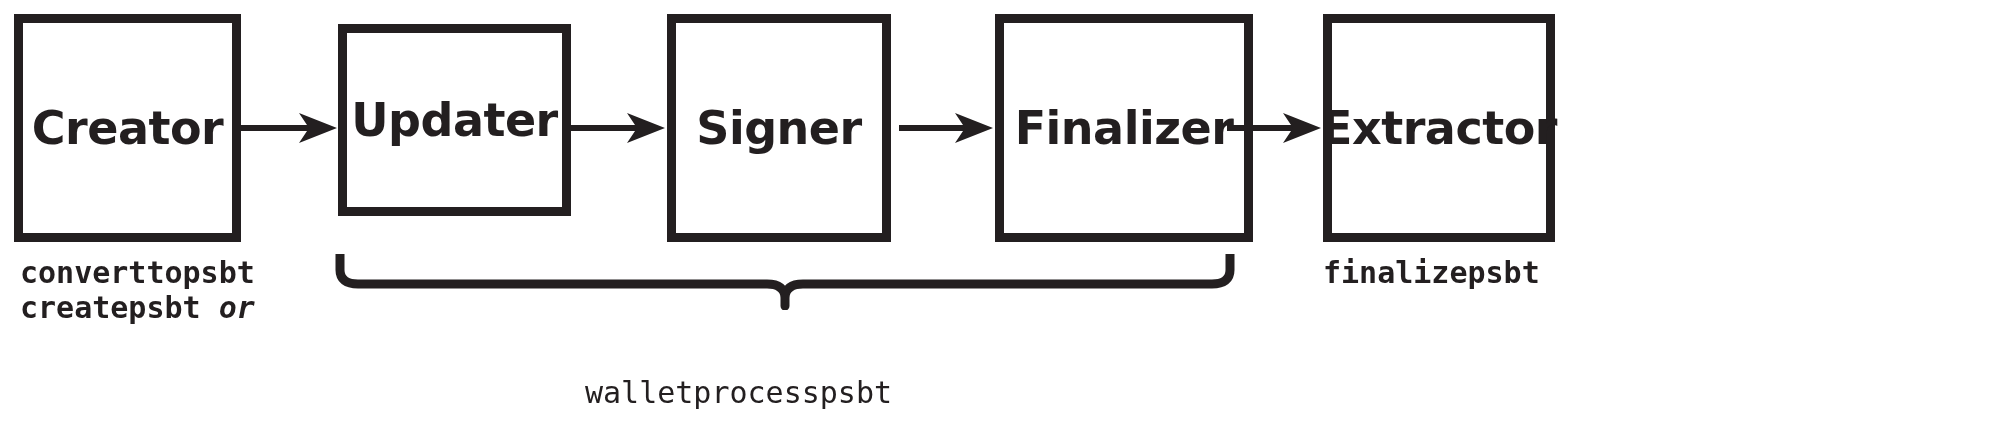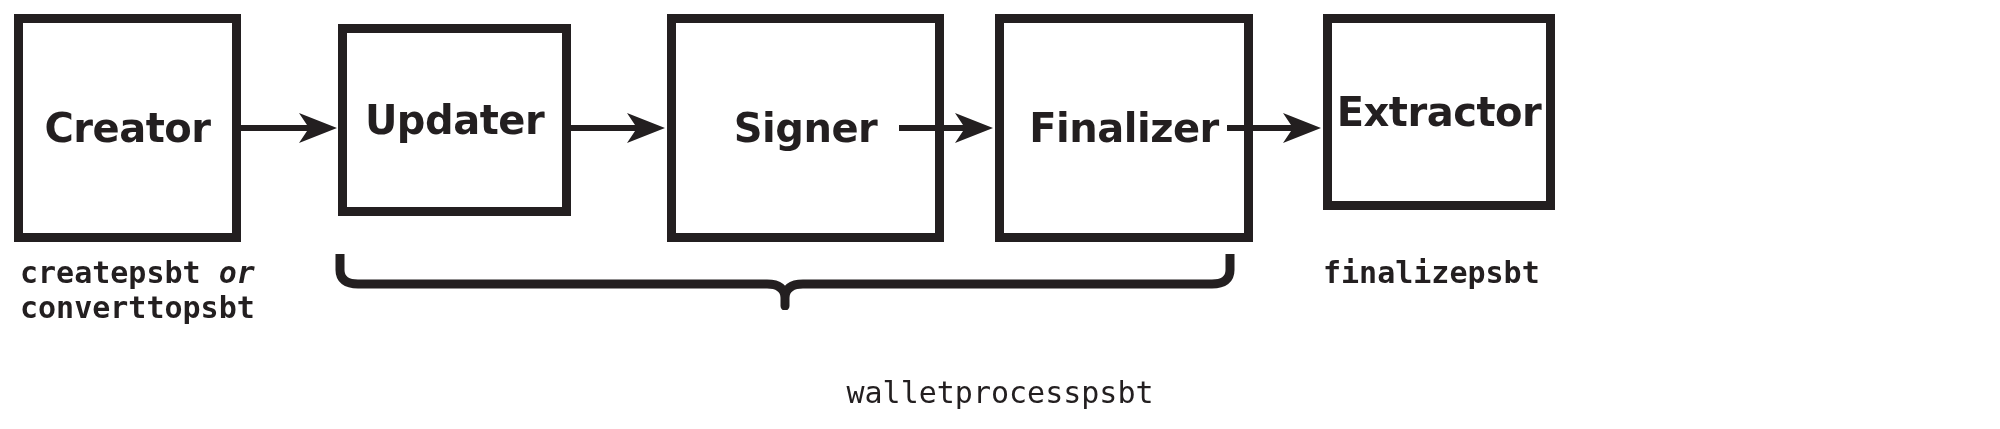--- a/index.html
+++ b/index.html
@@ -20,21 +20,21 @@
     box-sizing:border-box;
     border:9px solid #231f20;
     background:#ffffff;
     display:flex;
     align-items:center;
     justify-content:center;
   }
   .box-label{
     font-family:"DejaVu Sans", sans-serif;
     font-weight:bold;
-    font-size:40px;
+    font-size:46px;
     letter-spacing:-0.5px;
     color:#231f20;
     white-space:nowrap;
     line-height:1;
   }
 
   
   .arrow{
     position:absolute;
     height:40px;
@@ -62,21 +62,20 @@
   .brace{
     position:absolute;
   }
   .brace-caption{
     position:absolute;
     font-family:"DejaVu Sans Mono", monospace;
     font-size:30px;
     font-weight:normal;
     color:#231f20;
     white-space:nowrap;
-    text-align:center;
   }
 </style>
 </head>
 <body>
 
 <div id="stage">
 
   <div class="box" style="left:14px;top:14px;width:227px;height:228px;">
     <span class="box-label">Creator</span>
   </div>
@@ -88,48 +87,48 @@
 
   <div class="box" style="left:338px;top:24px;width:233px;height:192px;">
     <span class="box-label">Updater</span>
   </div>
 
   <svg class="arrow" style="left:571px;top:108px;width:96px;height:40px;" viewBox="0 0 96 40">
     <line x1="0" y1="20" x2="70" y2="20" stroke="#231f20" stroke-width="6"></line>
     <polygon points="94,20 56,5 66,20 56,35" fill="#231f20"></polygon>
   </svg>
 
-  <div class="box" style="left:667px;top:14px;width:277px;height:228px;">
+  <div class="box" style="left:667px;top:14px;width:224px;height:228px;">
     <span class="box-label">Signer</span>
   </div>
 
   <svg class="arrow" style="left:899px;top:108px;width:96px;height:40px;" viewBox="0 0 96 40">
     <line x1="0" y1="20" x2="70" y2="20" stroke="#231f20" stroke-width="6"></line>
     <polygon points="94,20 56,5 66,20 56,35" fill="#231f20"></polygon>
   </svg>
 
   <div class="box" style="left:995px;top:14px;width:258px;height:228px;">
     <span class="box-label">Finalizer</span>
   </div>
 
   <svg class="arrow" style="left:1227px;top:108px;width:96px;height:40px;" viewBox="0 0 96 40">
     <line x1="0" y1="20" x2="70" y2="20" stroke="#231f20" stroke-width="6"></line>
     <polygon points="94,20 56,5 66,20 56,35" fill="#231f20"></polygon>
   </svg>
 
-  <div class="box" style="left:1323px;top:14px;width:232px;height:196px;">
+  <div class="box" style="left:1323px;top:14px;width:232px;height:228px;">
     <span class="box-label">Extractor</span>
   </div>
 
   <div class="caption left" style="left:20px;top:255px;">
+    <div>converttopsbt</div>
     <div>
       <span>createpsbt</span>
       <em>or</em>
     </div>
-    <div>converttopsbt</div>
   </div>
 
   <div class="caption center" style="left:1323px;top:255px;width:232px;">
     <span>finalizepsbt</span>
   </div>
 
   <svg class="brace" style="left:330px;top:248px;width:910px;height:62px;" viewBox="0 0 910 62" preserveAspectRatio="none">
     <path d="M 10 6
              L 10 22
              Q 10 36 28 36

